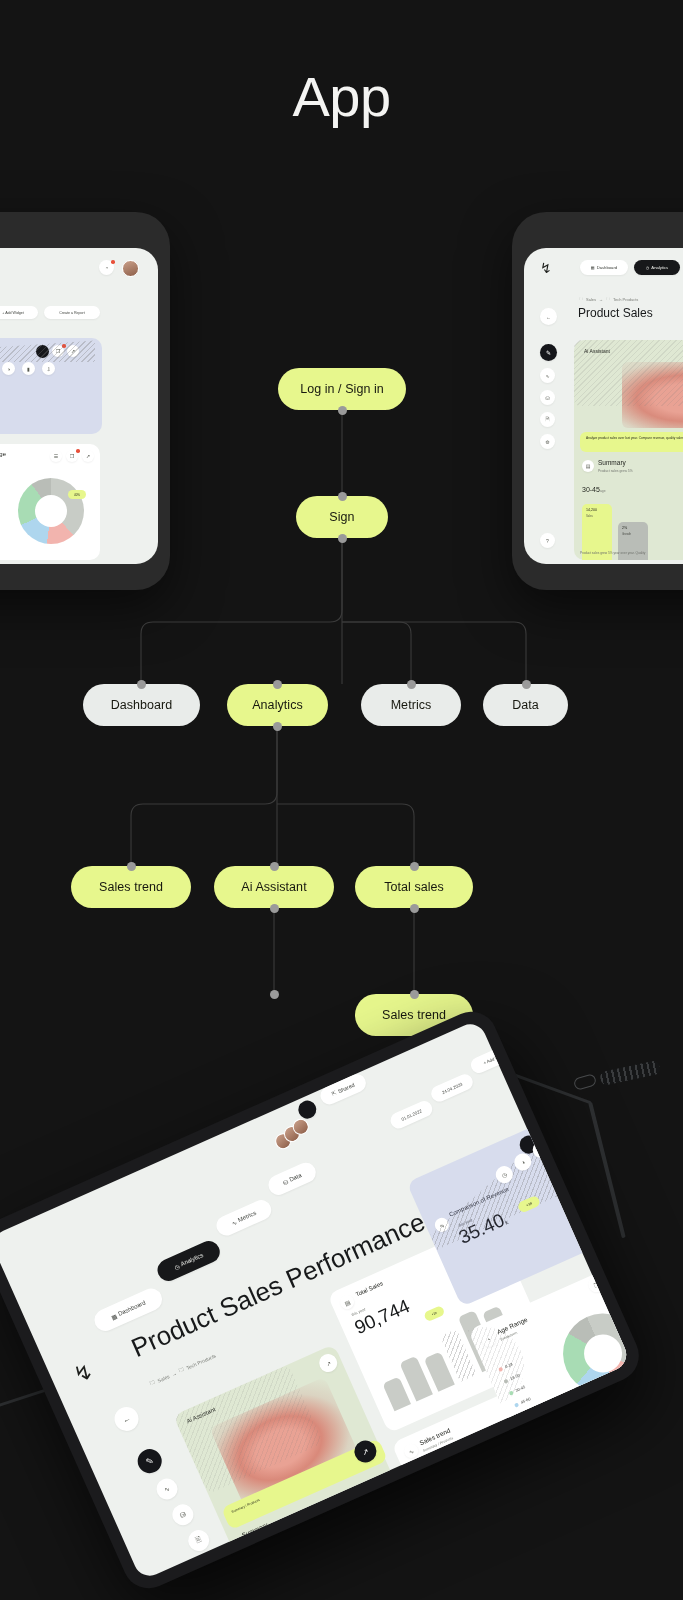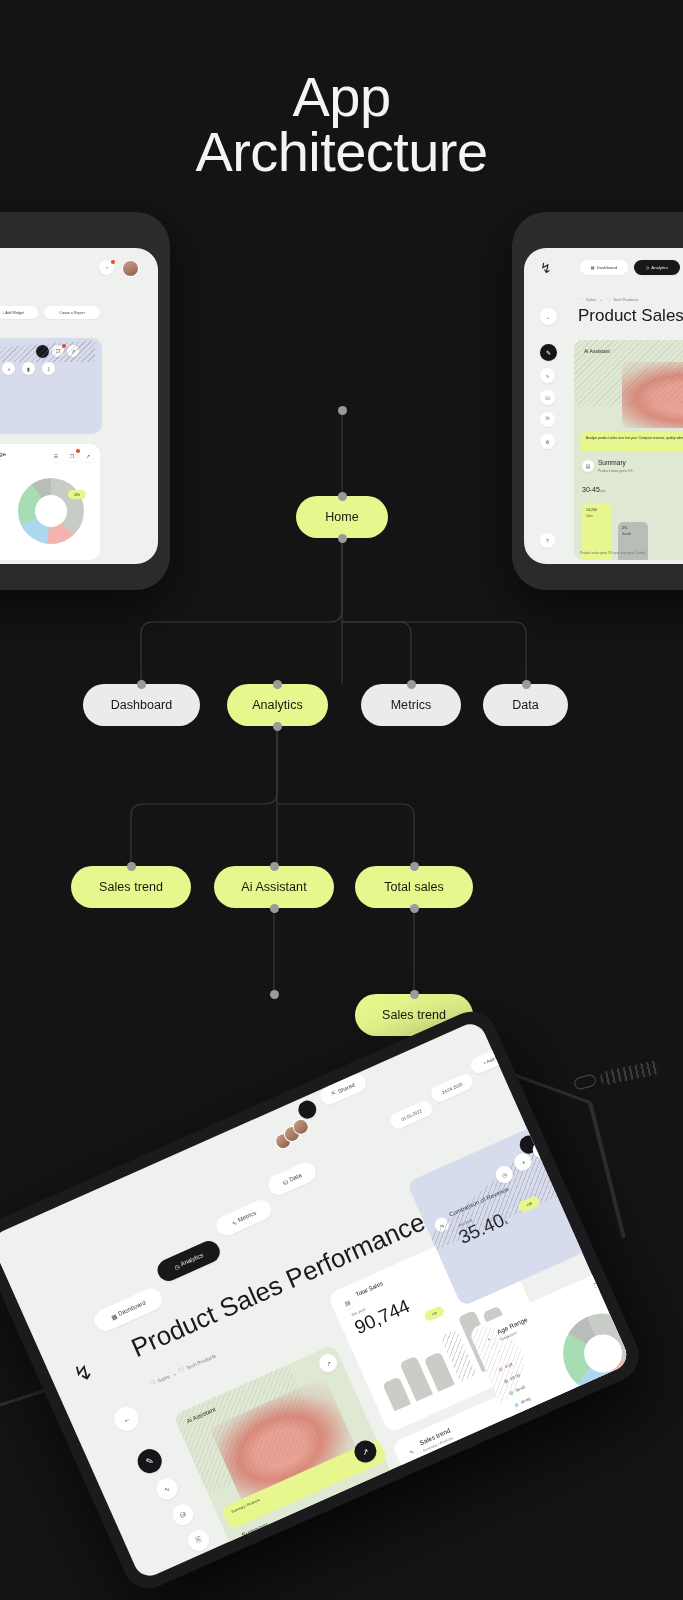--- a/index.html
+++ b/index.html
@@ -99,21 +99,20 @@
   }
   .stand { position:absolute; background:#2e3032; border-radius:2px; }
 </style>
 </head>
 <body>
 
 <div class="stage">
 
   <div class="title">
     <span>App</span>
-    <span>Architecture</span>
   </div>
 
   <div class="tab-frame" style="left:-92px; top:212px; width:262px; height:378px;">
     <div class="tab-screen" style="left:12px; top:36px; width:238px; height:316px;">
       <div class="scr-body">
 
         <div class="circ" style="left:179px; top:12px; width:15px; height:15px; font-size:6px;">◔</div>
         <div class="badge-red" style="left:191px; top:12px;"></div>
         <div class="avatar" style="left:202px; top:12px; width:17px; height:17px;"></div>
 
@@ -173,21 +172,21 @@
           <span>Analytics</span>
         </div>
 
         <div style="position:absolute; left:55px; top:48px; font-size:4px; color:#7a7d77; display:flex; gap:3px; align-items:center;">
           <span>🗀</span>
           <span>Sales</span>
           <span>→</span>
           <span>🗀</span>
           <span>Tech Products</span>
         </div>
-        <div class="tl" style="left:54px; top:58px; font-size:17px; color:#17191a;">Product Sales</div>
+        <div class="tl" style="left:54px; top:58px; font-size:12px; color:#17191a;">Product Sales</div>
 
         <div class="circ" style="left:16px; top:60px; width:17px; height:17px; font-size:5px;">←</div>
         <div class="circ dark" style="left:16px; top:96px; width:17px; height:17px; font-size:6px;">✎</div>
         <div class="circ" style="left:16px; top:120px; width:15px; height:15px; font-size:5px;">∿</div>
         <div class="circ" style="left:16px; top:142px; width:15px; height:15px; font-size:5px;">⛁</div>
         <div class="circ" style="left:16px; top:164px; width:15px; height:15px; font-size:5px;">🗎</div>
         <div class="circ" style="left:16px; top:186px; width:15px; height:15px; font-size:5px;">⚙</div>
         <div class="circ" style="left:16px; top:285px; width:15px; height:15px; font-size:5px;">?</div>
 
         <div class="card mint" style="left:50px; top:92px; width:200px; height:220px;">
@@ -230,24 +229,27 @@
         <path d="M342,622 L399,622 Q411,622 411,634 L411,684"></path>
         <path d="M342,622 L514,622 Q526,622 526,634 L526,684"></path>
         <path d="M277,726 L277,792 Q277,804 265,804 L143,804 Q131,804 131,816 L131,866"></path>
         <path d="M277,726 L277,866"></path>
         <path d="M277,804 L402,804 Q414,804 414,816 L414,866"></path>
         <path d="M274,908 L274,994"></path>
         <path d="M414,908 L414,994"></path>
       </g>
     </svg>
 
+    <div class="node yellow" style="left:278px; top:368px; width:128px; height:42px;">
+      <span>Log in / Sign in</span>
+    </div>
     <div class="dot" style="left:338px; top:406px;"></div>
 
     <div class="node yellow" style="left:296px; top:496px; width:92px; height:42px;">
-      <span>Home</span>
+      <span>Sign</span>
     </div>
     <div class="dot" style="left:338px; top:492px;"></div>
     <div class="dot" style="left:338px; top:534px;"></div>
 
     <div class="node light" style="left:83px; top:684px; width:117px; height:42px;">
       <span>Dashboard</span>
     </div>
     <div class="dot" style="left:137px; top:680px;"></div>
 
     <div class="node yellow" style="left:227px; top:684px; width:101px; height:42px;">

